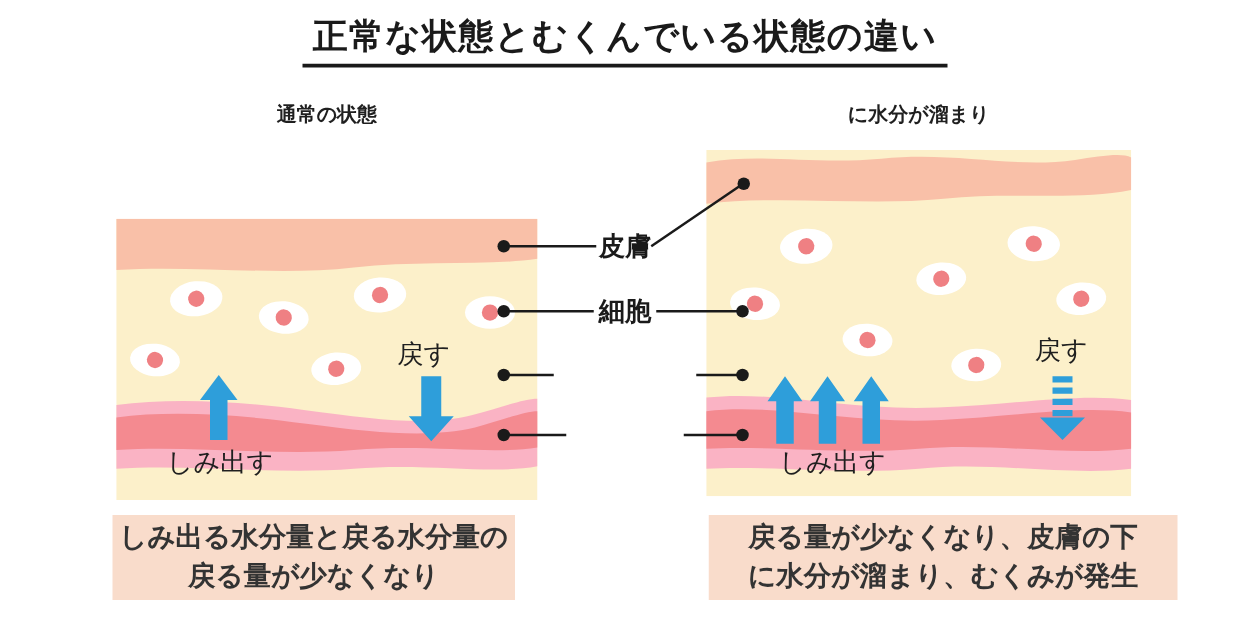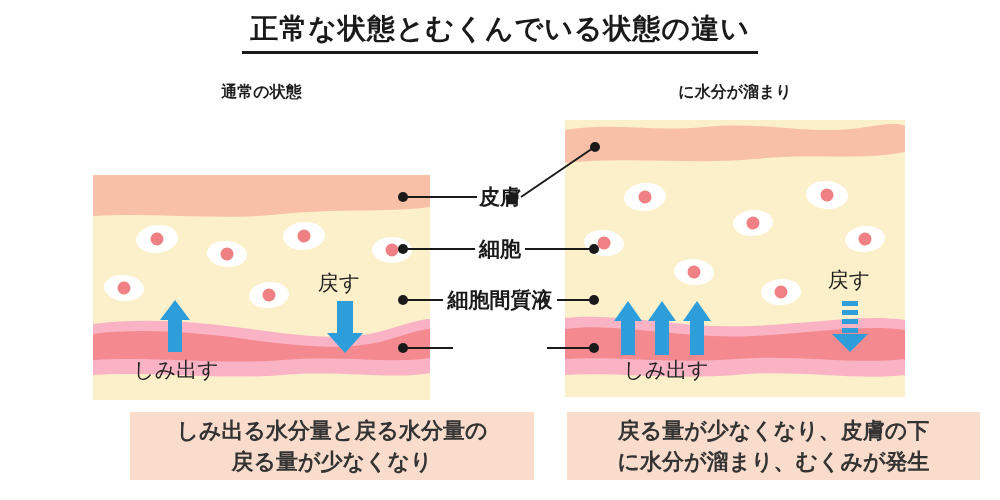--- a/index.html
+++ b/index.html
@@ -32,22 +32,22 @@
   .legend-label{position:absolute;left:395px;width:210px;text-align:center;
                 font-size:21px;font-weight:600;color:var(--text);line-height:1.2;}
   .legend-skin{top:185px;}
   .legend-cell{top:237px;}
   .legend-fluid{top:288px;}
   .legend-capillary{top:336px;}
 
   .caption{position:absolute;top:412px;height:68px;background:var(--caption_bg);
            color:#333;font-size:22px;font-weight:bold;line-height:1.42;
            display:flex;flex-direction:column;align-items:center;justify-content:center;text-align:center;}
-  .caption-left{left:90px;width:404px;margin-left:40px;}
-  .caption-right{left:567px;width:413px;}
+  .caption-left{left:90px;width:322px;}
+  .caption-right{left:567px;width:375px;}
 
   
   .lyr-tissue{fill:var(--tissue);}
   .lyr-skin{fill:var(--skin);}
   .cap-outer{fill:var(--capillary_outer);}
   .cap-inner{fill:var(--capillary_inner);}
   .cell-body{fill:var(--cell_body);}
   .cell-nucleus{fill:var(--cell_nucleus);}
   .arrow{fill:var(--arrow_blue);}
 </style>
@@ -166,21 +166,20 @@
     <circle cx="199" cy="165" r="5"></circle>
 
     <circle cx="8" cy="213" r="5"></circle>
     <line x1="10" y1="213" x2="58" y2="213"></line>
     <line x1="152" y1="213" x2="196" y2="213"></line>
     <circle cx="199" cy="213" r="5"></circle>
   </svg>
 
   <div class="legend-label legend-cell">細胞</div>
   <div class="legend-label legend-skin">皮膚</div>
-  <div class="legend-label legend-fluid">細胞間質液</div>
 
   <div class="caption caption-left">
     <div>しみ出る水分量と戻る水分量の</div>
     <div>戻る量が少なくなり</div>
   </div>
   <div class="caption caption-right">
     <div>戻る量が少なくなり、皮膚の下</div>
     <div>に水分が溜まり、むくみが発生</div>
   </div>
 

